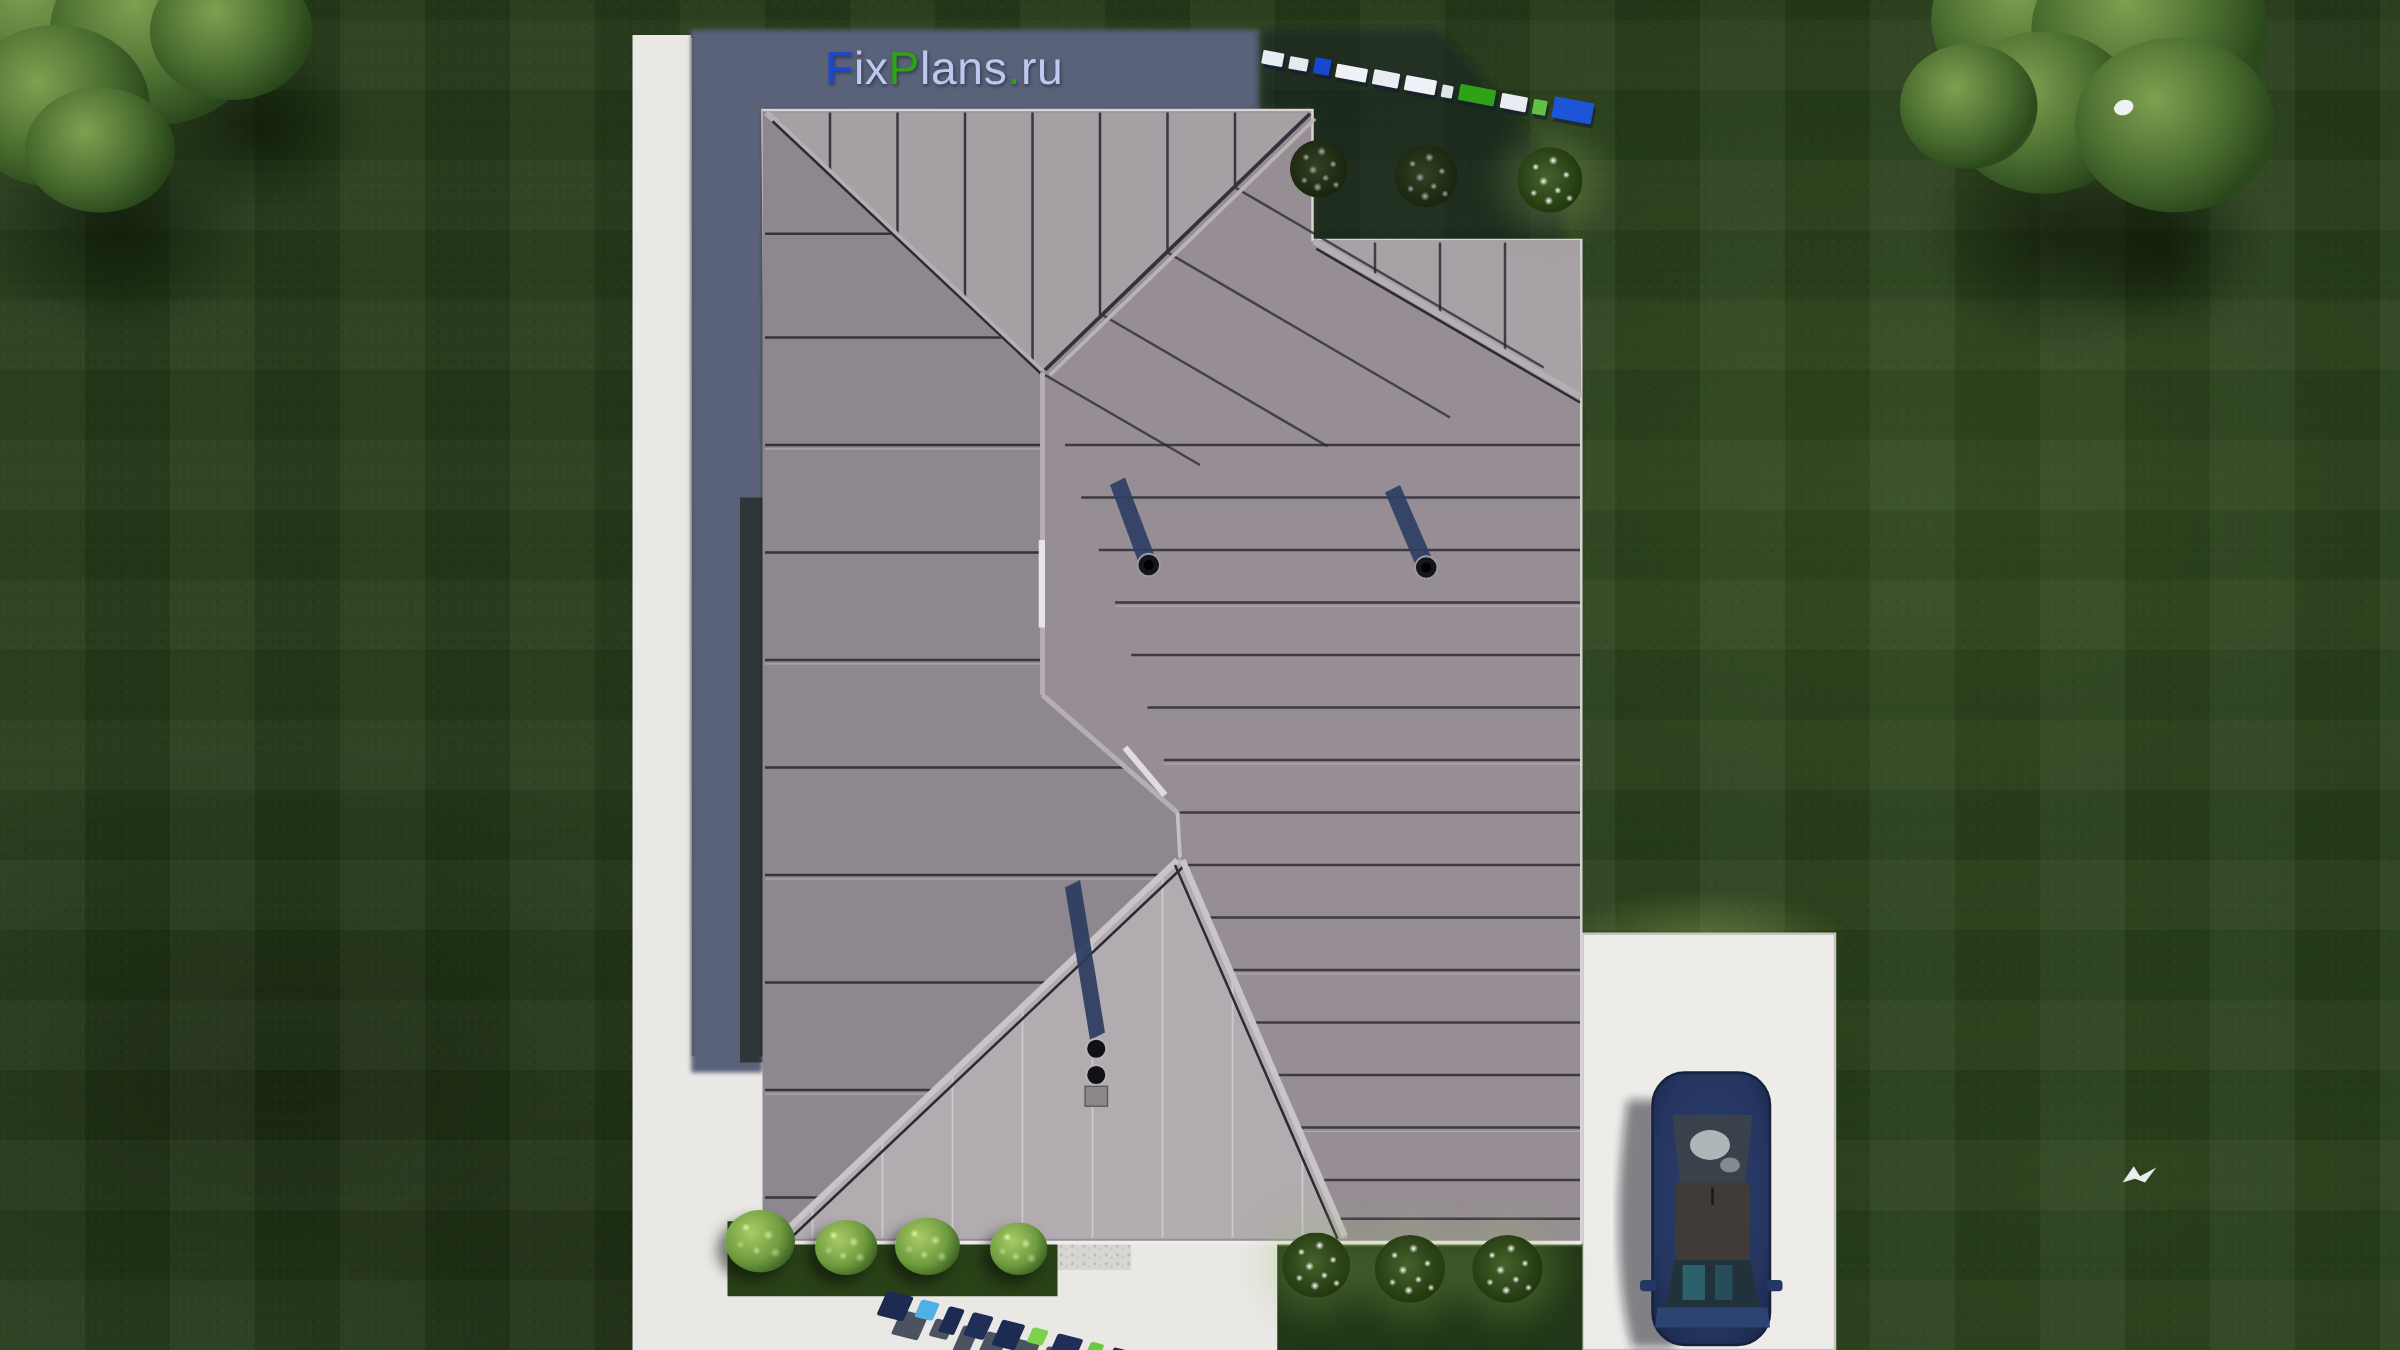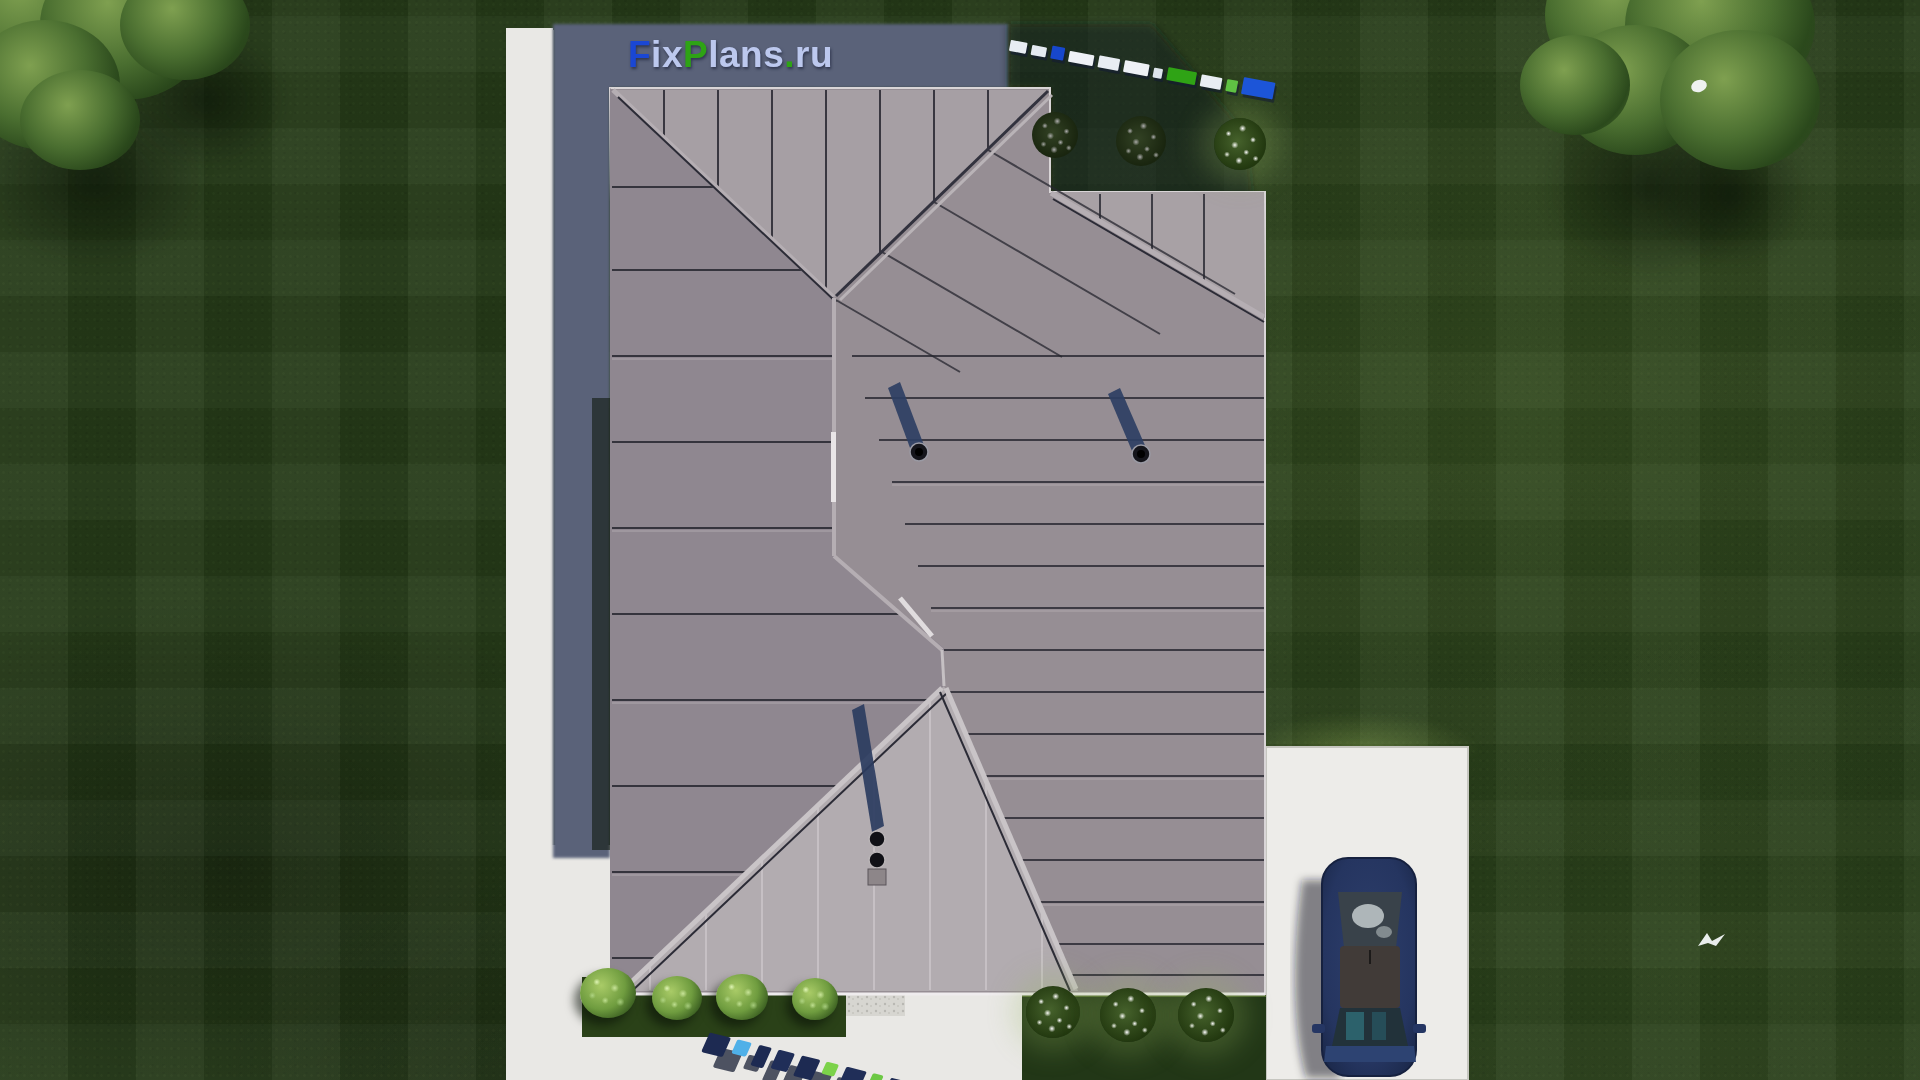--- a/index.html
+++ b/index.html
@@ -49,21 +49,21 @@
       radial-gradient(4px 4px at 75% 42%, #fff, transparent 72%),
       radial-gradient(5px 5px at 40% 52%, #f6f8f2, transparent 72%),
       radial-gradient(4px 4px at 62% 66%, #fff, transparent 72%),
       radial-gradient(4px 4px at 25% 70%, #eef2e8, transparent 72%),
       radial-gradient(5px 5px at 48% 82%, #fff, transparent 72%),
       radial-gradient(4px 4px at 80% 78%, #f2f4ee, transparent 72%),
       radial-gradient(circle at 45% 45%, #46622c, #22380f 70%, rgba(10,20,6,0) 100%);}
   .flower.dim{filter:brightness(.68) saturate(.8);}
   .flower.lit{box-shadow:0 0 26px 14px rgba(150,185,95,.25);}
   
-  .logo{position:absolute;left:628px;top:34px;font-size:37px;font-weight:700;
+  .logo{position:absolute;left:660px;top:34px;font-size:37px;font-weight:400;
     letter-spacing:.5px;white-space:nowrap;
     text-shadow:1px 2px 3px rgba(12,18,44,.55);}
   .logo span{display:inline-block;}
   .mini-wm{position:absolute;left:1012px;top:34px;display:flex;align-items:flex-end;
     gap:5px;transform:rotate(10.5deg);transform-origin:left top;}
   .mini-wm span{display:inline-block;box-shadow:2px 3px 0 rgba(18,26,52,.55);
     border-radius:1px;}
   .ground-wm{position:absolute;left:708px;top:1032px;display:flex;align-items:flex-start;
     gap:7px;transform:rotate(14deg);transform-origin:left top;}
   .ground-wm span{display:inline-block;transform:skewX(-10deg);border-radius:2px;

